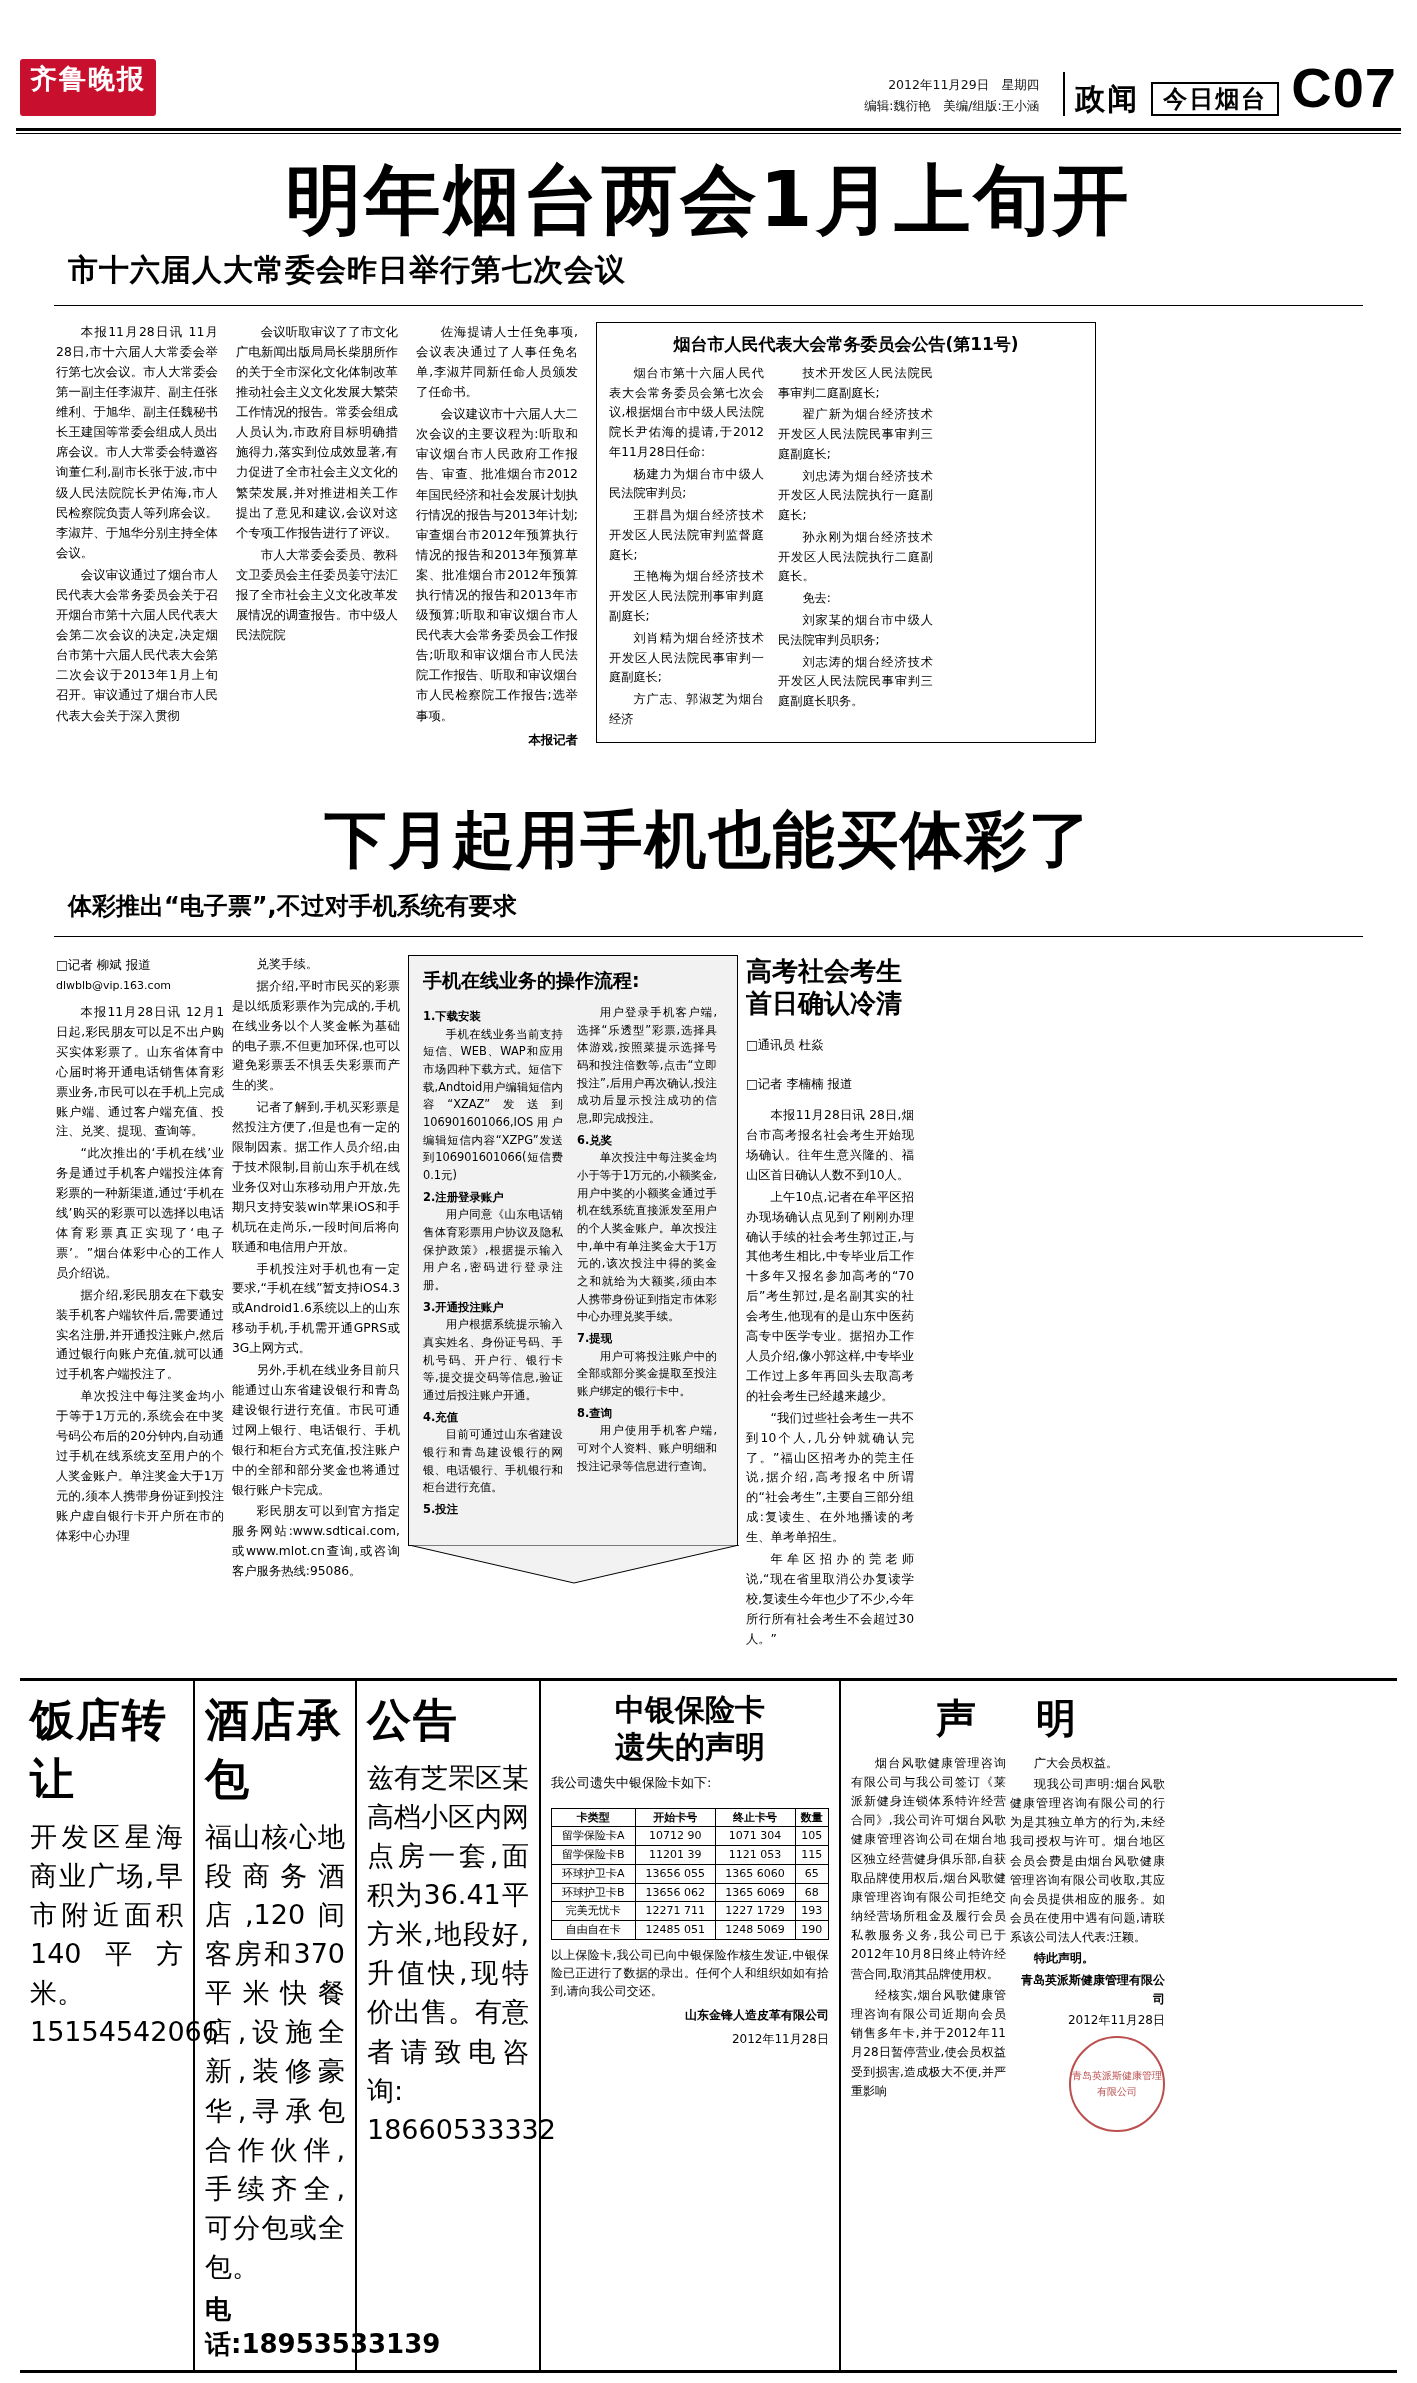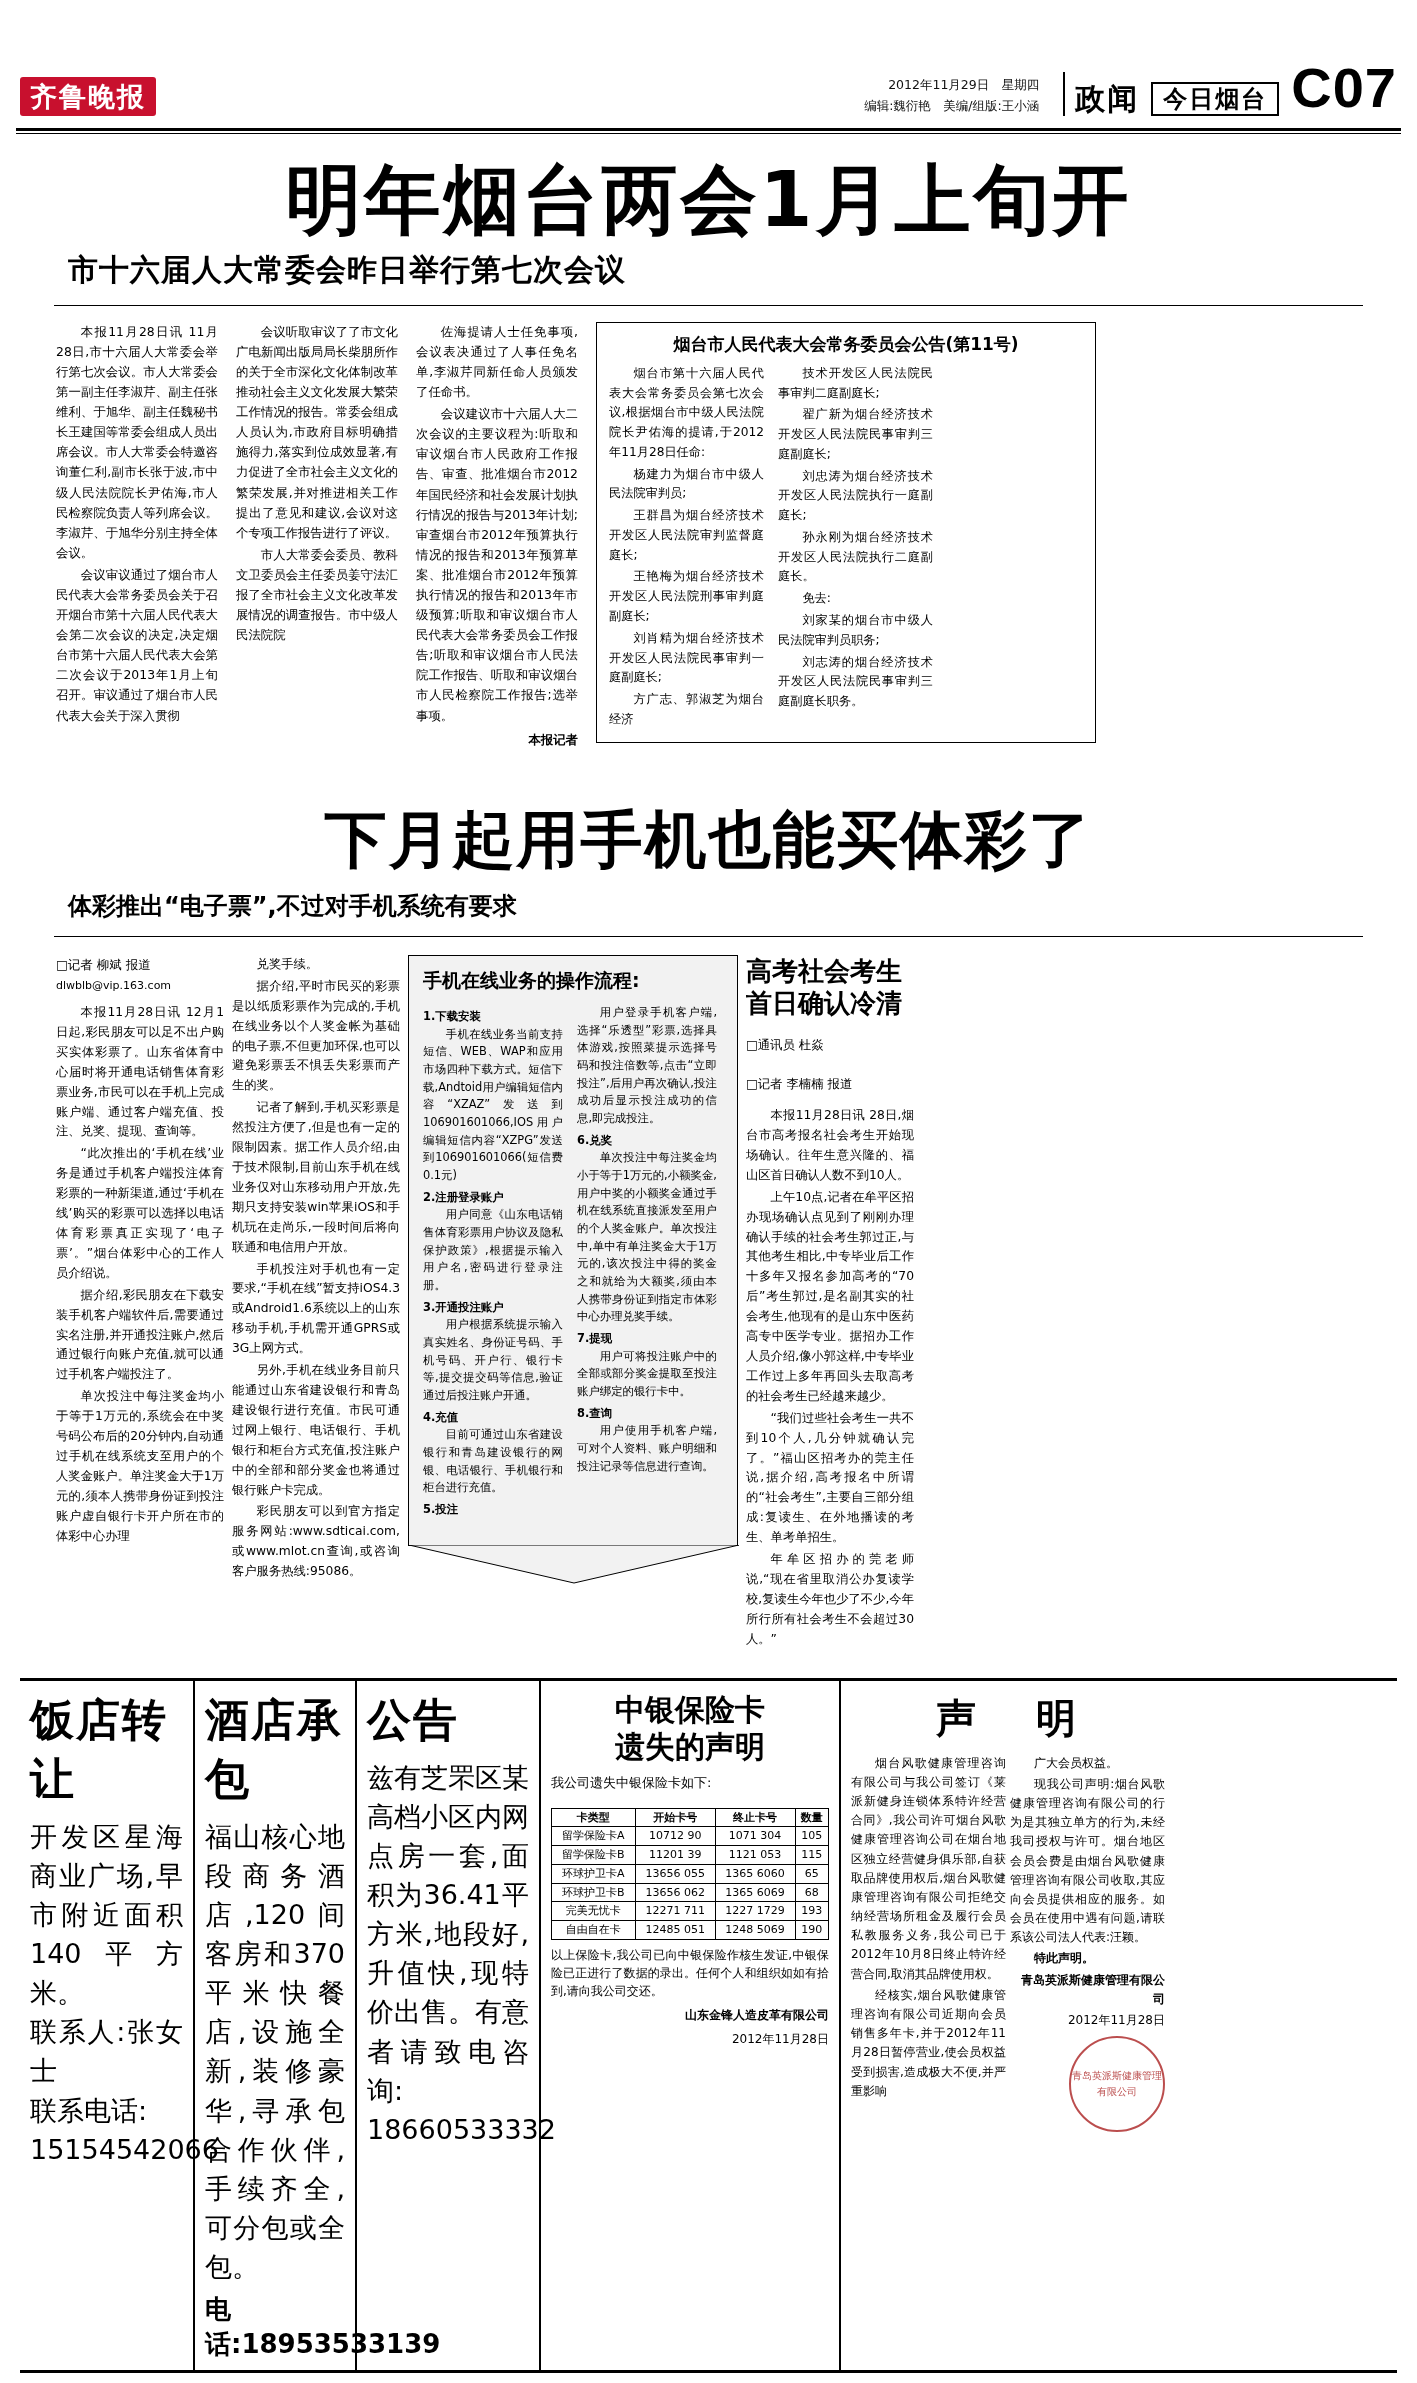--- a/index.html
+++ b/index.html
@@ -1,21 +1,21 @@
 <!DOCTYPE html>
 <html><head>
 <meta charset="utf-8">
 <style>
   html,body{margin:0;padding:0;background:#fff;}
   body{width:1417px;font-family:"DejaVu Sans","Liberation Sans",sans-serif;color:#000;}
   .page{width:1417px;height:2383px;position:relative;box-sizing:border-box;padding:0 14px;}
 
   
   .masthead{display:flex;align-items:flex-end;padding:12px 6px 6px 6px;}
-  .logo{background:#c8102e;color:#fff;font-weight:bold;font-size:27px;letter-spacing:2px;padding:6px 10px 6px 10px;border-radius:3px;line-height:1;font-family:"DejaVu Sans",sans-serif;}
+  .logo{background:#c8102e;color:#fff;font-weight:bold;font-size:27px;letter-spacing:2px;padding:6px 10px 24px 10px;border-radius:3px;line-height:1;font-family:"DejaVu Sans",sans-serif;}
   .mast-mid{flex:1;text-align:right;padding-right:14px;font-size:12.5px;line-height:1.7;color:#111;}
   .mast-sep{border-left:2px solid #000;height:44px;margin:0 10px;align-self:flex-end;}
   .mast-sec{font-size:30px;font-weight:bold;letter-spacing:2px;line-height:1;padding-bottom:2px;}
   .mast-today{border:2px solid #000;font-size:24px;font-weight:bold;letter-spacing:2px;padding:3px 10px;margin:0 12px;line-height:1;}
   .mast-page{font-size:56px;font-weight:bold;letter-spacing:1px;line-height:1;font-family:"Liberation Sans",sans-serif;margin-top:48px;}
   .rule-thick{border-top:3px solid #000;margin:6px 2px 0 2px;}
   .rule-thin{border-top:1px solid #000;margin:2px 2px 0 2px;}
 
   
   .headline1{font-size:76px;font-weight:bold;letter-spacing:3px;text-align:center;margin:26px 0 4px 0;line-height:1.05;
@@ -210,22 +210,20 @@
         <p>年牟区招办的莞老师说,“现在省里取消公办复读学校,复读生今年也少了不少,今年所行所有社会考生不会超过30人。”</p>
       </div>
     </div>
   </div>
 
   <div class="classifieds">
 
     <div class="ad ad1">
       <div class="ad-t">饭店转让</div>
       <div class="ad-b">开发区星海商业广场,早市附近面积140平方米。</div>
-      <div class="ad-b" style="white-space:pre-line">联系人:张女士
-联系电话:</div>
       <div class="ad-b">15154542066</div>
     </div>
 
     <div class="ad ad2">
       <div class="ad-t">酒店承包</div>
       <div class="ad-b">福山核心地段商务酒店,120间客房和370平米快餐店,设施全新,装修豪华,寻承包合作伙伴,手续齐全,可分包或全包。</div>
       <div class="ad-phone">电话:18953533139</div>
     </div>
 
     <div class="ad ad3">

